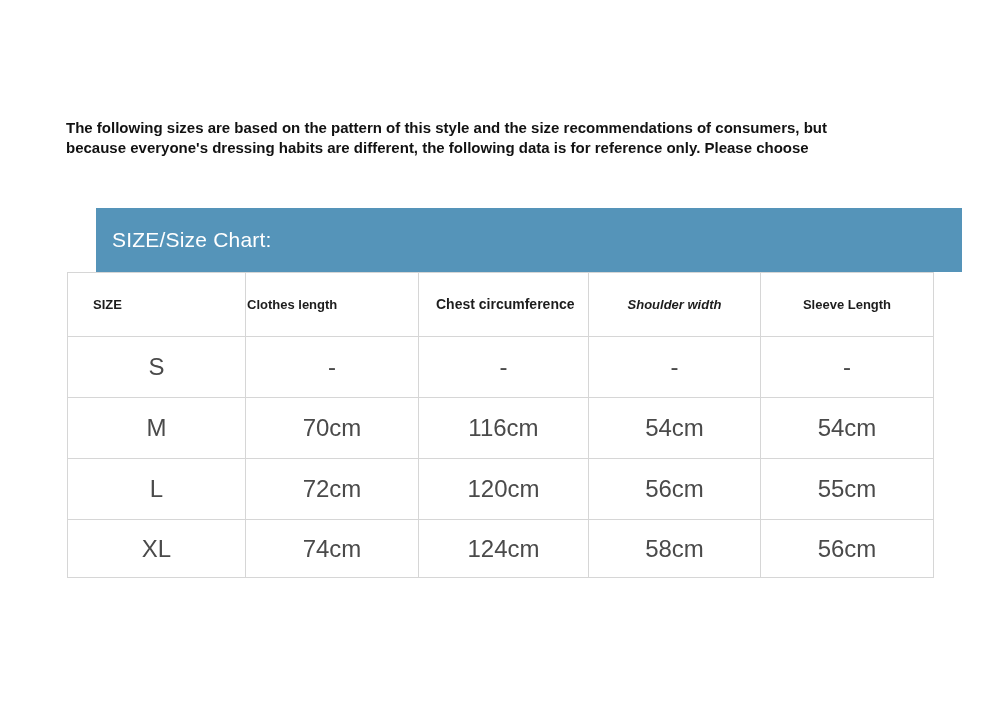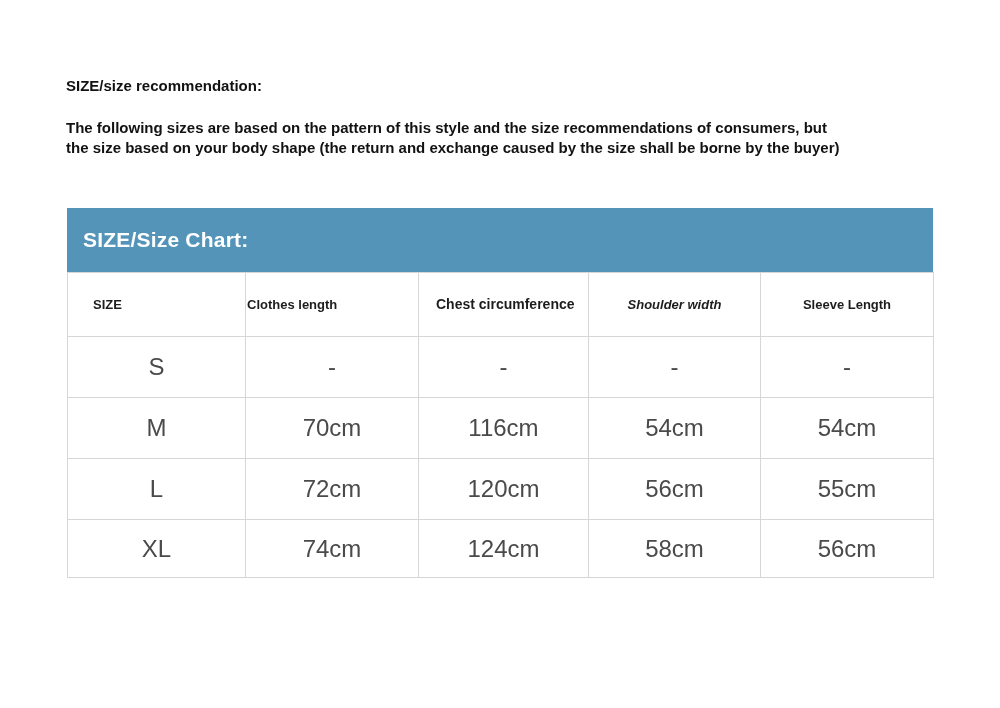--- a/index.html
+++ b/index.html
@@ -35,22 +35,23 @@
     left: 67px; top: 208px;
     width: 866px;
   }
   .banner {
     box-sizing: border-box;
     width: 866px; height: 64px;
     background: #5594b9;
     display: flex; align-items: center;
     padding-left: 16px;
     color: #ffffff;
-    font-size: 21px; font-weight: 700;
+    font-size: 21px; font-weight: 400;
     letter-spacing: 0.2px;
+    margin-left: 29px;
   }
   table.chart {
     border-collapse: collapse;
     table-layout: fixed;
     width: 866px;
   }
   table.chart th, table.chart td {
     border: 1px solid #d6d6d6;
     box-sizing: border-box;
     overflow: hidden;
@@ -77,25 +78,24 @@
     color: #4a4a4a;
     background: #ffffff;
   }
   tbody tr:last-child td { height: 58px; }
 </style>
 </head>
 <body>
 
 <div class="page">
 
-  <div class="page-title">SIZE/size recommendation:</div>
 
   <div class="intro">
     <div>The following sizes are based on the pattern of this style and the size recommendations of consumers, but</div>
-    <div>the size based on your body shape (the return and exchange caused by the size shall be borne by the buyer)</div>
+    <div>because everyone's dressing habits are different, the following data is for reference only. Please choose</div>
   </div>
 
   <div class="size-chart">
     <div class="banner" style="background: rgb(85, 148, 185);">
       <span>SIZE/Size Chart:</span>
     </div>
 
     <table class="chart">
       <colgroup>
         <col style="width:178px">

